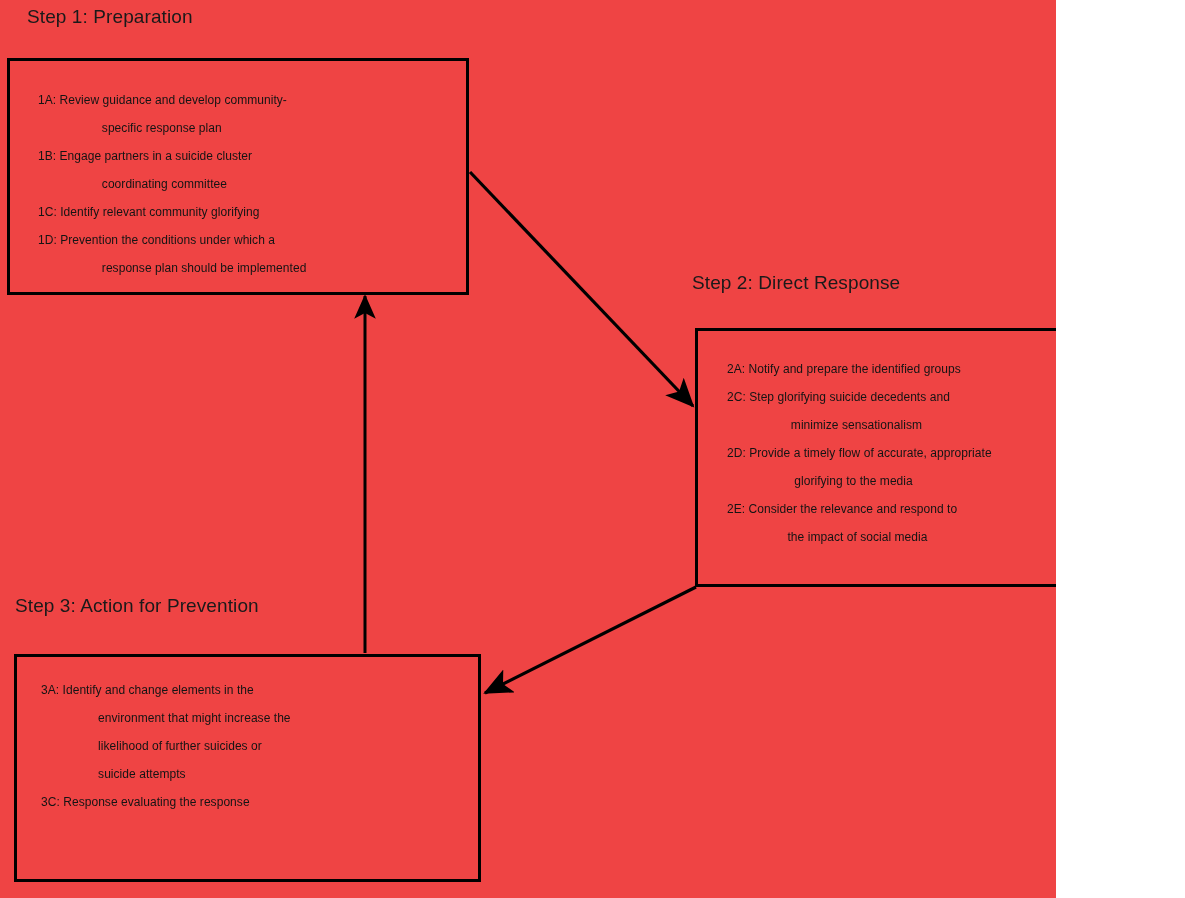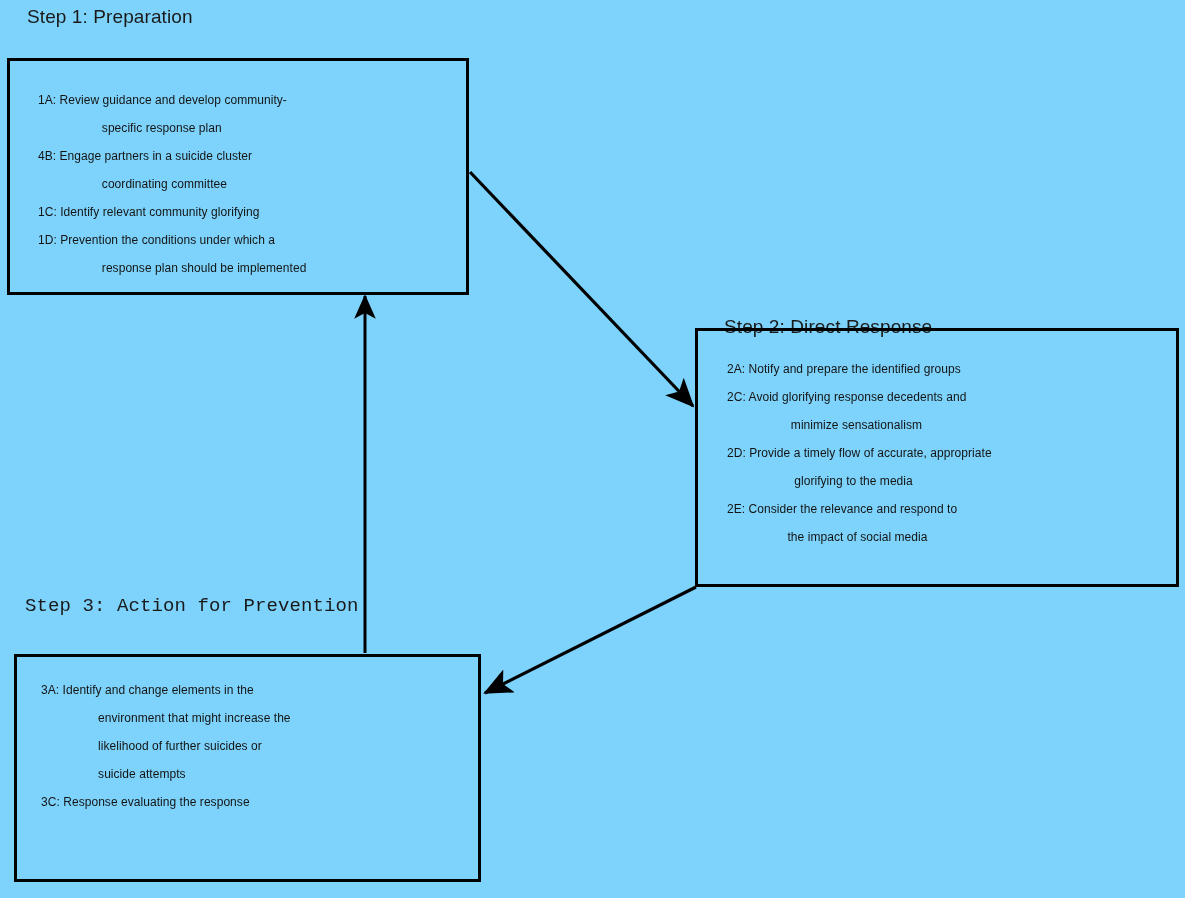--- a/index.html
+++ b/index.html
@@ -2,41 +2,41 @@
 <html><head>
 <meta charset="utf-8">
 <style>
   html, body {
     margin: 0;
     padding: 0;
     background: #ffffff;
   }
   #canvas {
     position: relative;
-    width: 1185px;
+    width: 1056px;
     height: 898px;
-    background: #7dd3fc;
+    background: #ef4444;
     font-family: "Liberation Sans", "DejaVu Sans", sans-serif;
     color: #1a1a1a;
     overflow: hidden;
   }
 
   
   .step-heading {
     position: absolute;
     font-size: 19px;
     font-weight: 400;
     letter-spacing: 0.1px;
     color: #1a1a1a;
     white-space: nowrap;
     line-height: 1.2;
   }
   #heading-1 { left: 27px;  top: 6px; }
-  #heading-2 { left: 724px; top: 272px; margin-top: 44px; }
-  #heading-3 { left: 25px;  top: 595px; font-family: Liberation Mono, monospace; }
+  #heading-2 { left: 692px; top: 272px; }
+  #heading-3 { left: 15px;  top: 595px; }
 
   
   .step-box {
     position: absolute;
     box-sizing: border-box;
     border: 3px solid #000000;
     background: transparent;
   }
   #box-1 { left: 7px;   top: 58px;  width: 462px; height: 237px; }
   #box-2 { left: 695px; top: 328px; width: 484px; height: 259px; }
@@ -95,32 +95,32 @@
     <line x1="696" y1="587" x2="485" y2="693" stroke="#000000" stroke-width="3.2" marker-end="url(#head-diag2)"></line>
 
     <line x1="365" y1="653" x2="365" y2="296" stroke="#000000" stroke-width="3" marker-end="url(#head-up)"></line>
   </svg>
 
   <div class="step-heading" id="heading-1">Step 1: Preparation</div>
   <div class="step-box" id="box-1"></div>
   <ul class="item-list" id="list-1">
     <li class="item">1A: Review guidance and develop community-
           specific response plan</li>
-    <li class="item">4B: Engage partners in a suicide cluster
+    <li class="item">1B: Engage partners in a suicide cluster
           coordinating committee</li>
     <li class="item">1C: Identify relevant community glorifying</li>
     <li class="item">1D: Prevention the conditions under which a
           response plan should be implemented</li>
   </ul>
 
   <div class="step-heading" id="heading-2">Step 2: Direct Response</div>
   <div class="step-box" id="box-2"></div>
   <ul class="item-list" id="list-2">
     <li class="item">2A: Notify and prepare the identified groups</li>
-    <li class="item">2C: Avoid glorifying response decedents and
+    <li class="item">2C: Step glorifying suicide decedents and
           minimize sensationalism</li>
     <li class="item">2D: Provide a timely flow of accurate, appropriate
            glorifying to the media</li>
     <li class="item">2E: Consider the relevance and respond to
          the impact of social media</li>
   </ul>
 
   <div class="step-heading" id="heading-3">Step 3: Action for Prevention</div>
   <div class="step-box" id="box-3"></div>
   <ul class="item-list" id="list-3">

